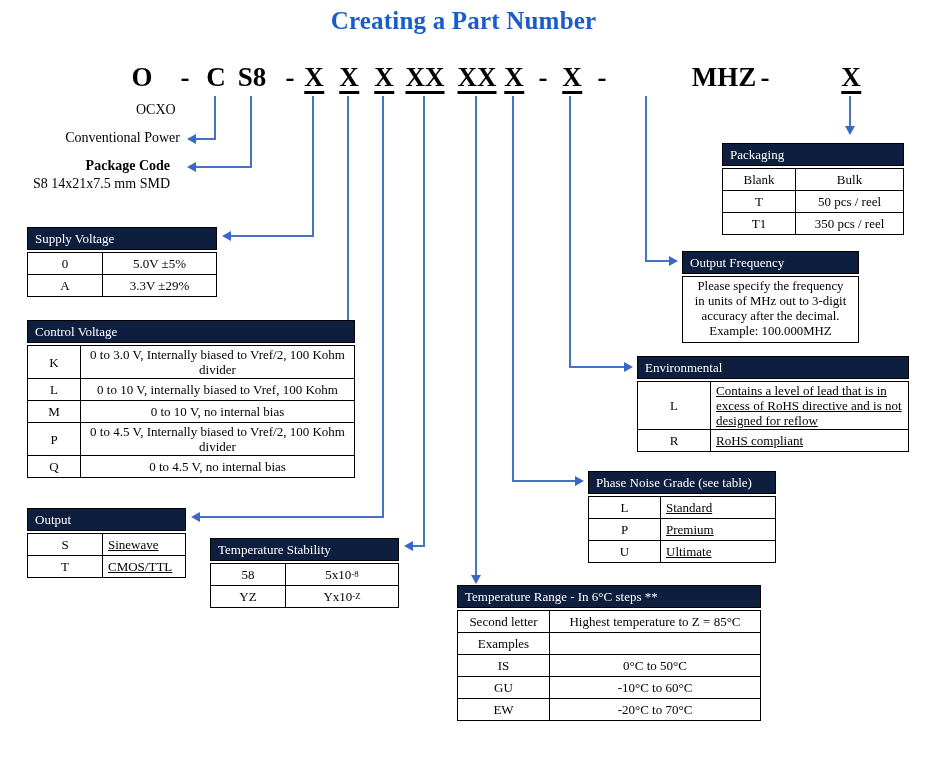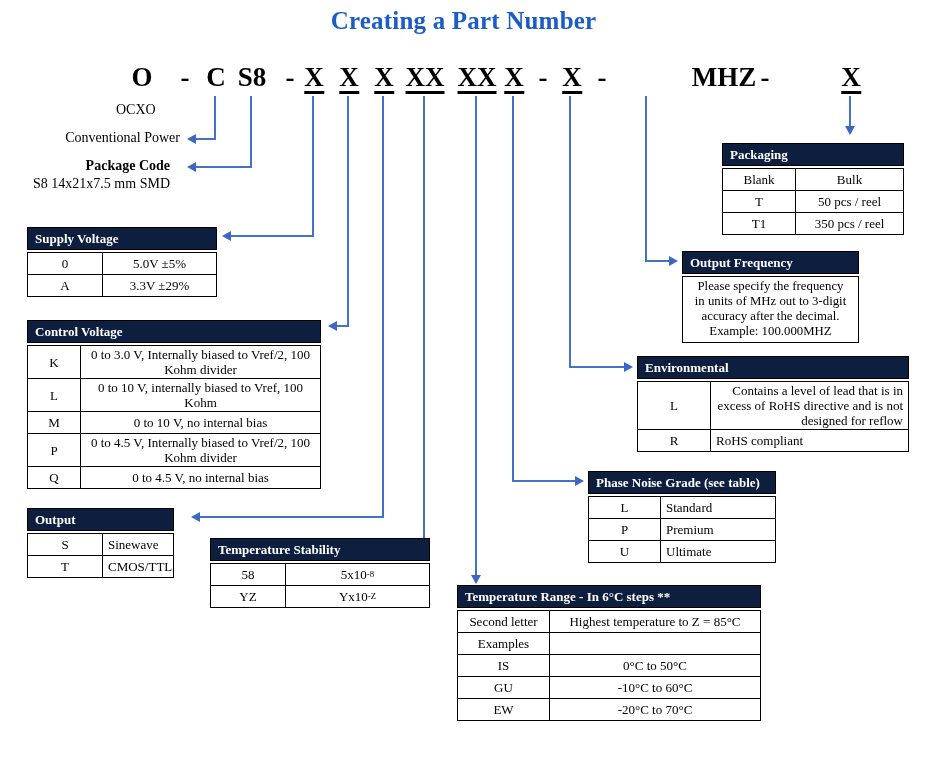--- a/index.html
+++ b/index.html
@@ -18,30 +18,30 @@
 
   .vline, .hline { position:absolute; background:#4472c4; }
   .vline { width:2px; }
   .hline { height:2px; }
   .ah { position:absolute; width:0; height:0; }
   .ah-left  { border-top:5px solid transparent; border-bottom:5px solid transparent; border-right:9px solid #3c67c5; }
   .ah-right { border-top:5px solid transparent; border-bottom:5px solid transparent; border-left:9px solid #3c67c5; }
   .ah-down  { border-left:5px solid transparent; border-right:5px solid transparent; border-top:9px solid #3c67c5; }
 
   .tbl { position:absolute; font-size:13px; line-height:15px; }
-  .tbl-header { background:#0e1e3e; color:#fff; font-weight:bold;
+  .tbl-header { background:#0e1e3e; color:#fff; font-weight:normal;
                 border:1.5px solid #000; padding:3px 3px 3px 7px; white-space:nowrap; }
   .tbl-body { border:1.5px solid #000; margin-top:2px; background:#fff; }
   .trow { display:flex; align-items:stretch; min-height:21px; }
   .trow + .trow { border-top:1.5px solid #000; }
   .ck { border-right:1.5px solid #000; display:flex; align-items:center;
         justify-content:center; flex:none; text-align:center; padding:1px 2px; }
   .cv { flex:1; display:flex; align-items:center; justify-content:center;
         text-align:center; padding:1px 5px; }
-  .cv.left { justify-content:flex-start; text-align:right; }
+  .cv.left { justify-content:flex-start; text-align:left;text-decoration:underline; }
   .freq-body { border:1.5px solid #000; margin-top:2px; text-align:center;
                padding:2px 0 3px; line-height:15px; font-size:12.8px; }
   .freq-body div { white-space:nowrap; }
   sup { font-size:0.68em; }
 </style>
 </head>
 <body>
 
 <div class="page">
 
@@ -58,21 +58,21 @@
   <span class="pn-token u" style="left:425px">XX</span>
   <span class="pn-token u" style="left:477px">XX</span>
   <span class="pn-token u" style="left:514px">X</span>
   <span class="pn-token" style="left:543px">-</span>
   <span class="pn-token u" style="left:572px">X</span>
   <span class="pn-token" style="left:602px">-</span>
   <span class="pn-token" style="left:724px">MHZ</span>
   <span class="pn-token" style="left:765px">-</span>
   <span class="pn-token u" style="left:851px">X</span>
 
-  <span class="side-label" style="left:116px; top:102px">OCXO</span>
+  <span class="side-label" style="left:136px; top:102px">OCXO</span>
   <span class="side-label" style="right:747px; top:130px">Conventional Power</span>
   <span class="side-label bold" style="right:757px; top:158px">Package Code</span>
   <span class="side-label" style="right:757px; top:176px">S8 14x21x7.5 mm SMD</span>
 
   <div class="vline" style="left:214px; top:96px; height:44px"></div>
   <div class="hline" style="left:196px; top:138px; width:20px"></div>
   <div class="ah ah-left" style="left:187px; top:134px"></div>
 
   <div class="vline" style="left:250px; top:96px; height:72px"></div>
   <div class="hline" style="left:196px; top:166px; width:56px"></div>
@@ -119,21 +119,21 @@
         <div class="ck" style="width:70px">0</div>
         <div class="cv">5.0V ±5%</div>
       </div>
       <div class="trow">
         <div class="ck" style="width:70px">A</div>
         <div class="cv">3.3V ±29%</div>
       </div>
     </div>
   </div>
 
-  <div class="tbl" style="left:27px; top:320px; width:294px">
+  <div class="tbl" style="left:27px; top:320px; width:328px">
     <div class="tbl-header">Control Voltage</div>
     <div class="tbl-body">
       <div class="trow">
         <div class="ck" style="width:48px">K</div>
         <div class="cv">0 to 3.0 V, Internally biased to Vref/2, 100 Kohm divider</div>
       </div>
       <div class="trow">
         <div class="ck" style="width:48px">L</div>
         <div class="cv">0 to 10 V, internally biased to Vref, 100 Kohm</div>
       </div>
@@ -145,35 +145,35 @@
         <div class="ck" style="width:48px">P</div>
         <div class="cv">0 to 4.5 V, Internally biased to Vref/2, 100 Kohm divider</div>
       </div>
       <div class="trow">
         <div class="ck" style="width:48px">Q</div>
         <div class="cv">0 to 4.5 V, no internal bias</div>
       </div>
     </div>
   </div>
 
-  <div class="tbl" style="left:27px; top:508px; width:147px">
+  <div class="tbl" style="left:27px; top:508px; width:159px">
     <div class="tbl-header">Output</div>
     <div class="tbl-body">
       <div class="trow">
         <div class="ck" style="width:70px">S</div>
         <div class="cv left">Sinewave</div>
       </div>
       <div class="trow">
         <div class="ck" style="width:70px">T</div>
         <div class="cv left">CMOS/TTL</div>
       </div>
     </div>
   </div>
 
-  <div class="tbl" style="left:210px; top:538px; width:220px">
+  <div class="tbl" style="left:210px; top:538px; width:189px">
     <div class="tbl-header">Temperature Stability</div>
     <div class="tbl-body">
       <div class="trow">
         <div class="ck" style="width:70px">58</div>
         <div class="cv">
             <span>5x10</span>
             <sup>-8</sup>
           </div>
       </div>
       <div class="trow">

